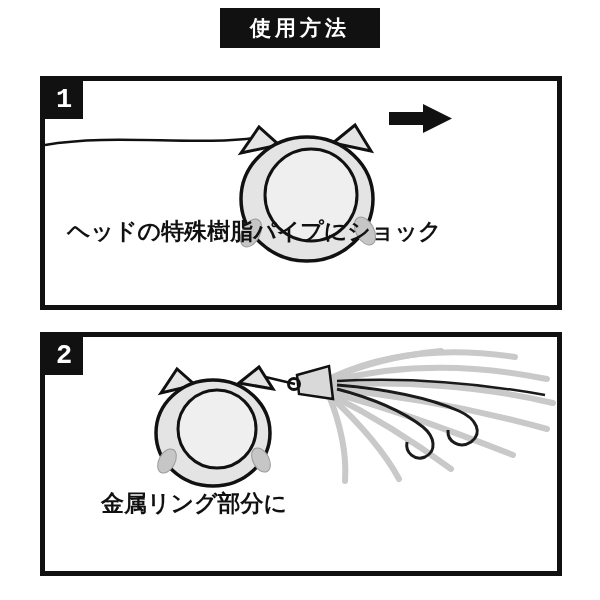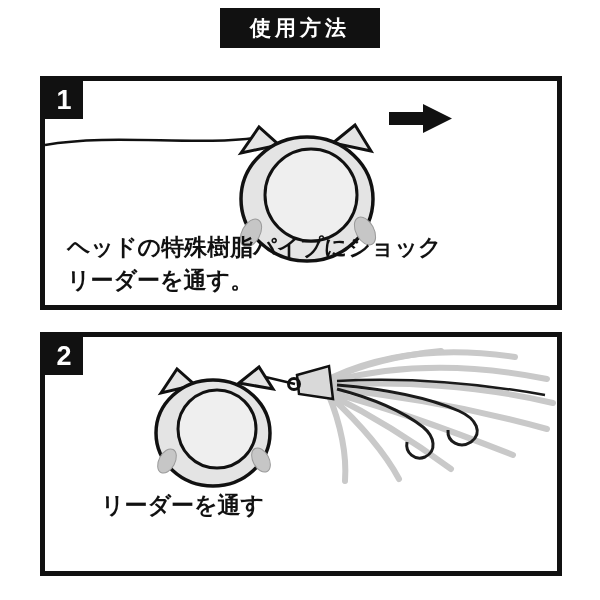--- a/index.html
+++ b/index.html
@@ -9,21 +9,21 @@
     --head_inner:#efefef;
     --hole:#c6c6c6;
     --skirt:#c9c9c9;
   }
   *{margin:0;padding:0;box-sizing:border-box;}
   body{
     width:600px;height:600px;background:var(--paper);
     font-family:"Liberation Sans","DejaVu Sans",sans-serif;
     overflow:hidden;
   }
-  .page{position:relative;width:600px;height:600px;background:var(--paper);}
+  .page{position:relative;width:600px;height:600px;background:var(--paper);font-family:Liberation Mono, monospace;}
   .title-bar{
     position:absolute;top:8px;left:50%;transform:translateX(-50%);
     background:var(--ink);color:#fff;
     padding:6px 30px;font-size:21px;font-weight:bold;letter-spacing:4px;
     white-space:nowrap;
   }
   .panel{
     position:absolute;left:40px;width:522px;
     border:5px solid var(--ink);background:var(--paper);
   }
@@ -34,21 +34,21 @@
     background:var(--ink);color:#fff;
     display:flex;align-items:center;justify-content:center;
     font-size:27px;font-weight:bold;z-index:3;
   }
   .illustration{position:absolute;top:0;left:0;width:100%;height:100%;}
   .caption{
     position:absolute;z-index:2;
     font-size:23px;font-weight:bold;color:var(--ink);
     line-height:33px;white-space:nowrap;
   }
-  .caption-1{left:22px;top:150px;}
+  .caption-1{left:22px;top:136px;}
   .caption-2{left:56px;top:152px;}
 </style>
 </head>
 <body>
 
 <div class="page">
 
   <div class="title-bar">
     <span>使用方法</span>
   </div>
@@ -67,21 +67,20 @@
         <polygon points="288,62 310,44 326,70" fill="var(--head_fill)" stroke="var(--ink)" stroke-width="3"></polygon>
         <ellipse cx="262" cy="118" rx="66" ry="62" fill="var(--head_fill)" stroke="var(--ink)" stroke-width="3.5"></ellipse>
         <circle cx="266" cy="114" r="46" fill="var(--head_inner)" stroke="var(--ink)" stroke-width="3"></circle>
         <ellipse cx="206" cy="152" rx="9" ry="15" transform="rotate(28 206 152)" fill="var(--hole)" stroke="#9a9a9a" stroke-width="1"></ellipse>
         <ellipse cx="320" cy="150" rx="9" ry="15" transform="rotate(-28 320 150)" fill="var(--hole)" stroke="#9a9a9a" stroke-width="1"></ellipse>
       </g>
     </svg>
 
     <div class="caption caption-1">
       <div>ヘッドの特殊樹脂パイプにショック</div>
-      <div>リーダーを通す。</div>
     </div>
   </div>
 
   <div class="panel panel-2">
     <div class="step-number">2</div>
 
     <svg class="illustration" viewBox="0 0 512 234" aria-hidden="true">
 
       <g stroke="var(--skirt)" stroke-width="6" fill="none" stroke-linecap="round">
         <path d="M288,40 C340,16 402,10 470,20"></path>
@@ -112,17 +111,17 @@
         <polygon points="116,56 132,32 150,48" fill="var(--head_fill)" stroke="var(--ink)" stroke-width="3"></polygon>
         <polygon points="194,46 214,30 228,52" fill="var(--head_fill)" stroke="var(--ink)" stroke-width="3"></polygon>
         <ellipse cx="168" cy="96" rx="57" ry="53" fill="var(--head_fill)" stroke="var(--ink)" stroke-width="3.5"></ellipse>
         <circle cx="172" cy="92" r="39" fill="var(--head_inner)" stroke="var(--ink)" stroke-width="3"></circle>
         <ellipse cx="122" cy="124" rx="8" ry="13" transform="rotate(28 122 124)" fill="var(--hole)" stroke="#9a9a9a" stroke-width="1"></ellipse>
         <ellipse cx="216" cy="123" rx="8" ry="13" transform="rotate(-28 216 123)" fill="var(--hole)" stroke="#9a9a9a" stroke-width="1"></ellipse>
       </g>
     </svg>
 
     <div class="caption caption-2">
-      <div>リーダーを通す</div>
+      <div>金属リング部分に</div>
     </div>
   </div>
 
 </div>
 
 </body></html>

